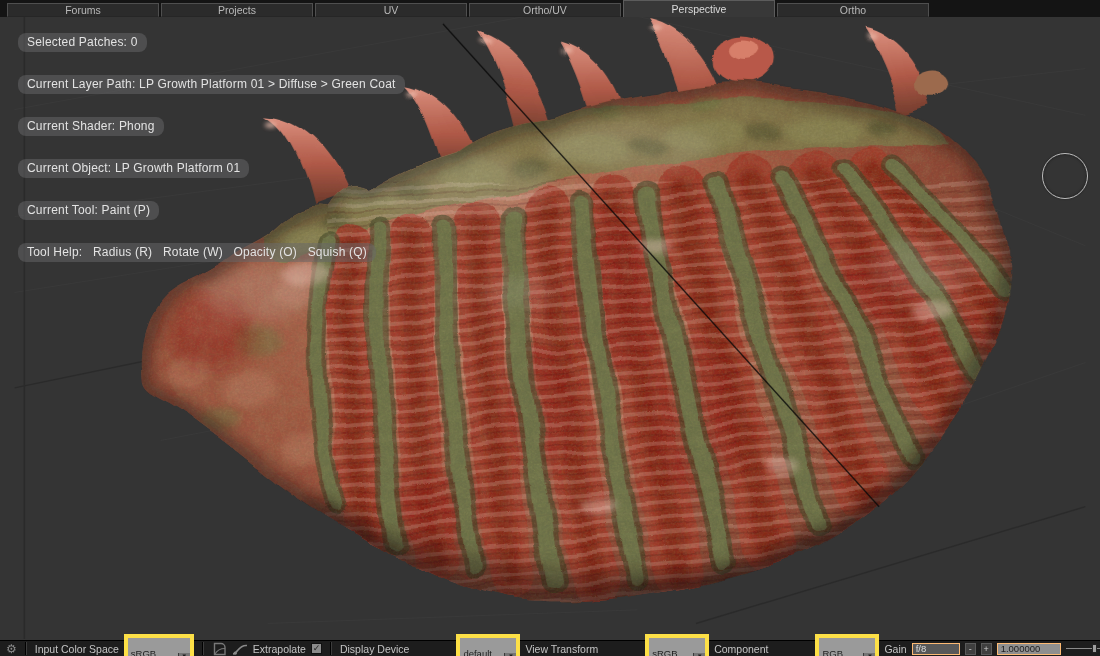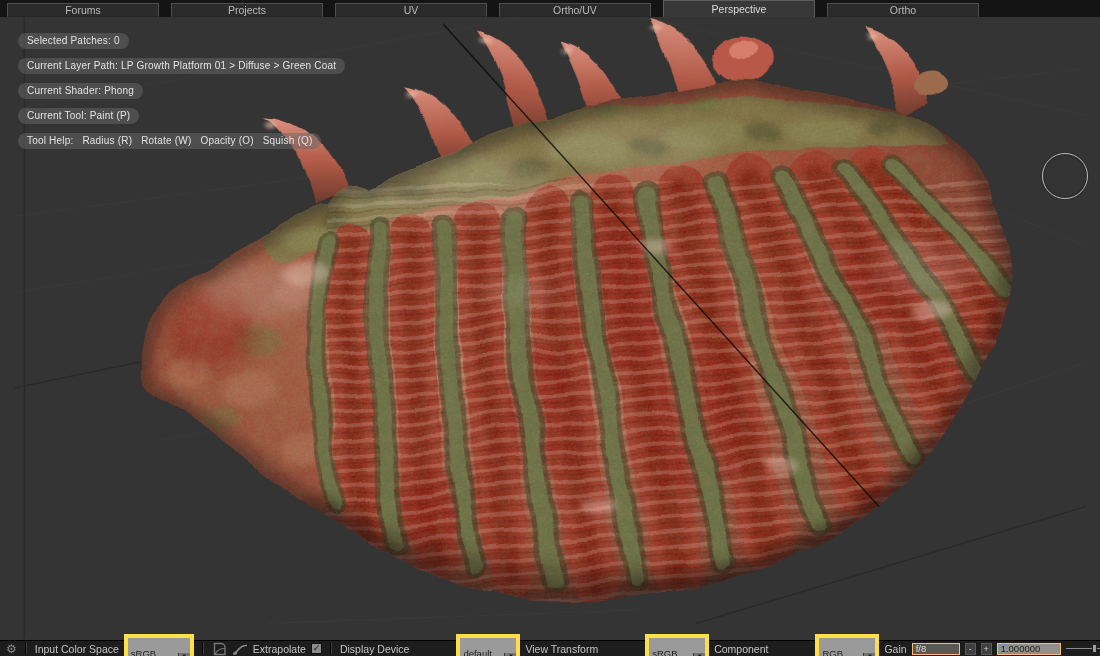--- a/index.html
+++ b/index.html
@@ -9,21 +9,21 @@
     overflow: hidden;
     background: #343434;
     font-family: "Liberation Sans", sans-serif;
     color: #c4c4c4;
   }
 
   
   .tabbar {
     position: absolute; top:0; left:0; right:0; height:17px;
     background:#141414;
-    display:flex; align-items:flex-end; padding-left:7px; gap:12px;
+    display:flex; align-items:flex-end; padding-left:7px; gap:2px;
   }
   .tab {
     width:152px; height:14px;
     background:#2b2b2b;
     border:1px solid #4f4f4f; border-bottom:1px solid #262626;
     color:#b9b9b9; font-size:10.5px;
     display:flex; align-items:center; justify-content:center;
     cursor:default; overflow:hidden; white-space:nowrap;
   }
   .tab.active {
@@ -37,22 +37,22 @@
     background:#343434; overflow:hidden;
   }
   .viewport svg.scene { position:absolute; top:0; left:0; }
 
   .hud { position:absolute; top:16px; left:18px; }
   .pill {
     width:fit-content;
     background:rgba(104,104,106,0.50);
     border-radius:8px;
     padding:2px 9px 3px 9px;
-    margin-bottom:9px;
-    font-size:10px; color:#e3e3e3;
+    margin-bottom:23px;
+    font-size:12px; color:#e3e3e3;
     white-space:pre; letter-spacing:0.2px;
   }
 
   .brush-circle {
     position:absolute; top:136px; left:1042px;
     width:46px; height:46px; border-radius:50%;
     border:1.5px solid #bdbdbd;
     box-shadow: inset 0 0 3px rgba(0,0,0,0.55), 0 0 2px rgba(0,0,0,0.4);
   }
 
@@ -366,20 +366,21 @@
       </g>
     </g>
 
     <line x1="440" y1="24" x2="888" y2="520" stroke="#0a0a0a" stroke-width="1.3" opacity="0.85"></line>
   </svg>
 
   <div class="hud">
     <div class="pill">Selected Patches: 0</div>
     <div class="pill">Current Layer Path: LP Growth Platform 01 &gt; Diffuse &gt; Green Coat</div>
     <div class="pill">Current Shader: Phong</div>
+    <div class="pill">Current Object: LP Growth Platform 01</div>
     <div class="pill">Current Tool: Paint (P)</div>
     <div class="pill">Tool Help:   Radius (R)   Rotate (W)   Opacity (O)   Squish (Q)</div>
   </div>
 
   <div class="brush-circle"></div>
 </div>
 
 <div class="bottombar">
   <span class="gear">⚙</span>
   <span class="sep"></span>

